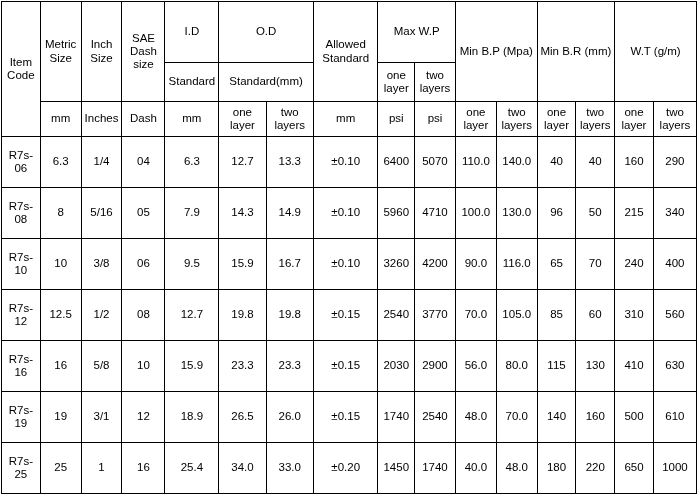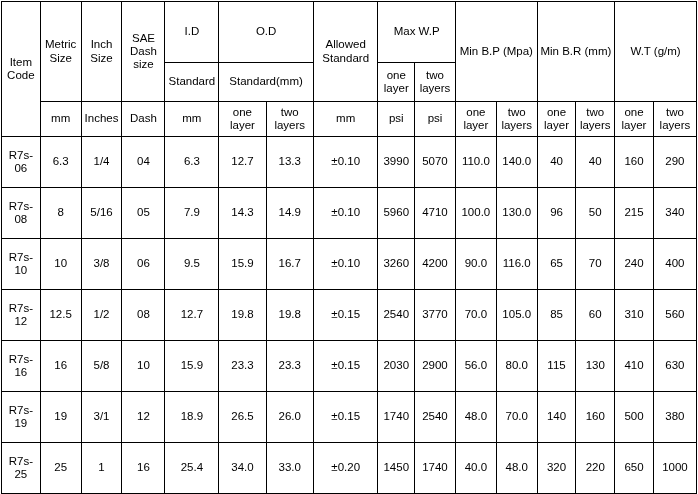--- a/index.html
+++ b/index.html
@@ -130,21 +130,21 @@
   <tbody id="rows-body">
       <tr class="data-row">
         <td class="code-cell">R7s-06</td>
         <td>6.3</td>
         <td>1/4</td>
         <td>04</td>
         <td>6.3</td>
         <td>12.7</td>
         <td>13.3</td>
         <td>±0.10</td>
-        <td>3990</td>
+        <td>6400</td>
         <td>5070</td>
         <td>110.0</td>
         <td>140.0</td>
         <td>40</td>
         <td>40</td>
         <td>160</td>
         <td>290</td>
       </tr>
       <tr class="data-row">
         <td class="code-cell">R7s-08</td>
@@ -227,34 +227,34 @@
         <td>26.5</td>
         <td>26.0</td>
         <td>±0.15</td>
         <td>1740</td>
         <td>2540</td>
         <td>48.0</td>
         <td>70.0</td>
         <td>140</td>
         <td>160</td>
         <td>500</td>
-        <td>380</td>
+        <td>610</td>
       </tr>
       <tr class="data-row">
         <td class="code-cell">R7s-25</td>
         <td>25</td>
         <td>1</td>
         <td>16</td>
         <td>25.4</td>
         <td>34.0</td>
         <td>33.0</td>
         <td>±0.20</td>
         <td>1450</td>
         <td>1740</td>
         <td>40.0</td>
         <td>48.0</td>
-        <td>320</td>
+        <td>180</td>
         <td>220</td>
         <td>650</td>
         <td>1000</td>
       </tr>
     </tbody>
 </table>
 
 </body></html>

